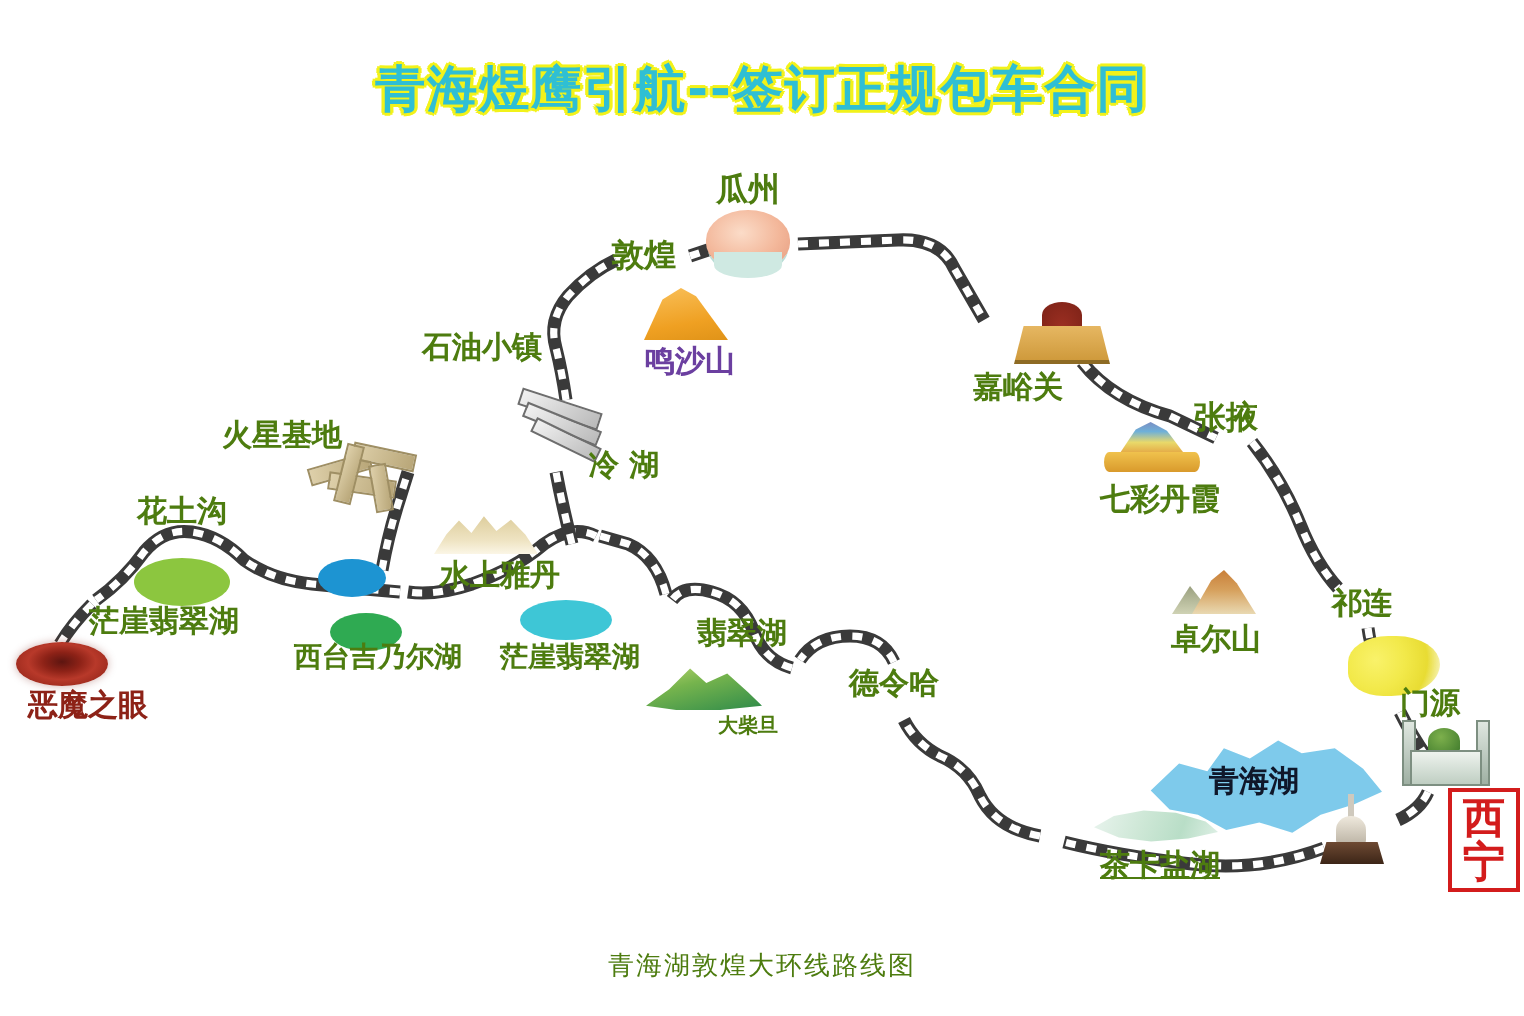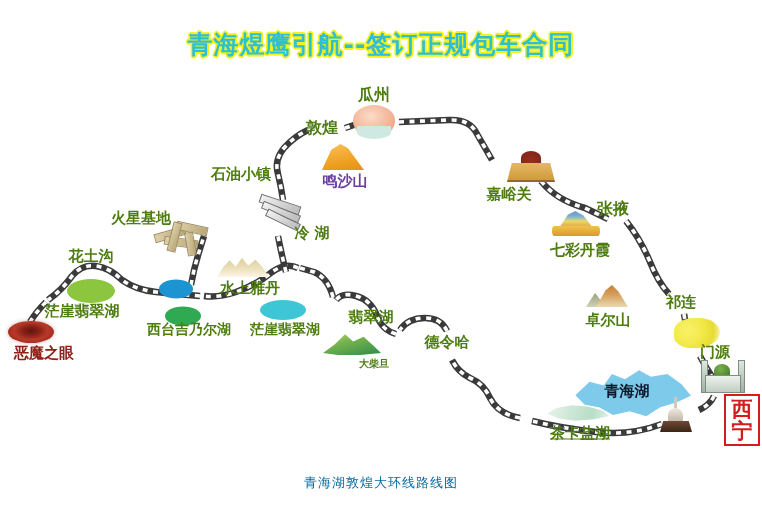--- a/index.html
+++ b/index.html
@@ -35,21 +35,21 @@
        1.2px -1.2px 0 #f2f21a, -1.2px -1.2px 0 #f2f21a;
     white-space: nowrap;
   }
   #caption {
     position: absolute;
     left: 0;
     top: 474px;
     width: 762px;
     text-align: center;
     font-size: 13px;
-    color: #0369a1;
+    color: #4d7c0f;
     letter-spacing: 1px;
   }
   #map-svg {
     position: absolute;
     left: 0;
     top: 0;
     width: 762px;
     height: 508px;
   }
   .place-label {

